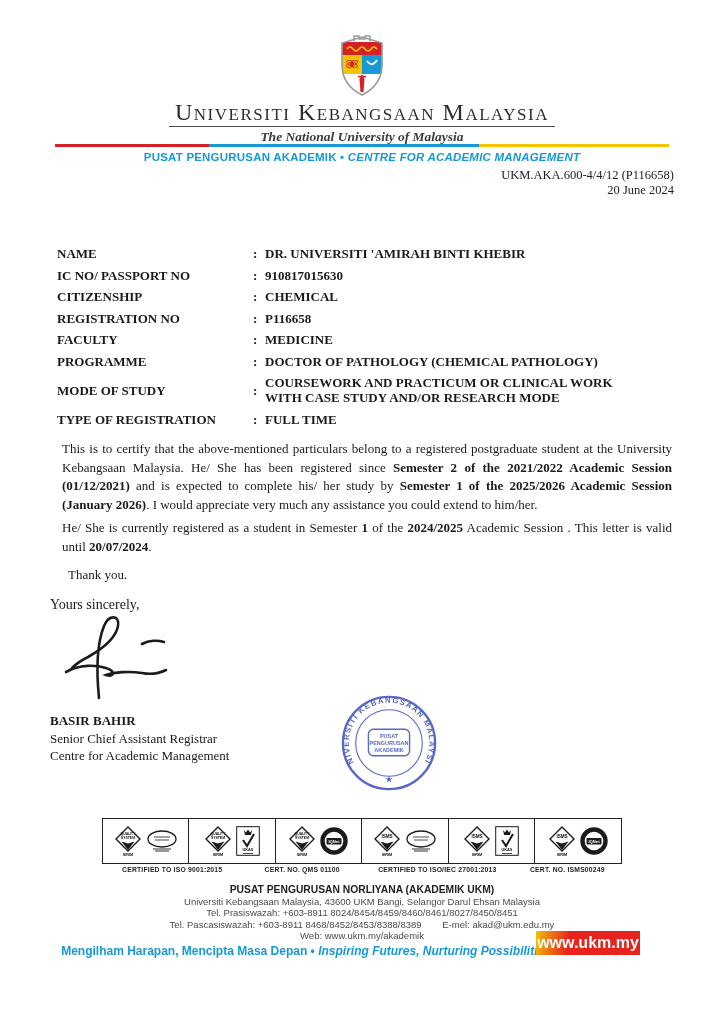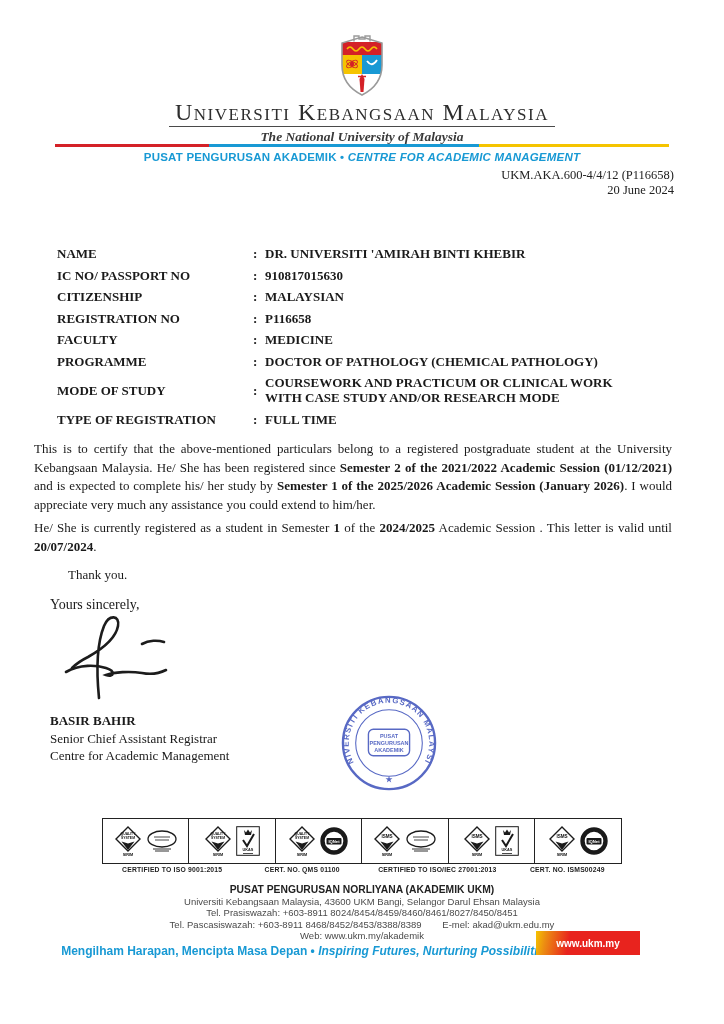--- a/index.html
+++ b/index.html
@@ -51,21 +51,21 @@
     position: absolute; top: 168px; right: 50px;
     text-align: right; font-size: 12.5px; line-height: 15px; color: #222;
   }
   
   .salutation { position: absolute; top: 205px; left: 50px; font-weight: bold; font-size: 13px; }
   .details { position: absolute; top: 246px; left: 57px; right: 52px; font-weight: bold; font-size: 13px; }
   .detail-row { display: flex; align-items: center; margin-bottom: 6.5px; line-height: 15px; }
   .detail-label { width: 196px; flex: 0 0 196px; }
   .detail-colon { width: 12px; flex: 0 0 12px; }
   .detail-value { max-width: 358px; }
-  .para { position: absolute; left: 34px; right: 52px; font-size: 13px; line-height: 18.5px; text-align: justify; }
+  .para { position: absolute; left: 62px; right: 52px; font-size: 13px; line-height: 18.5px; text-align: justify; }
   .para b { font-weight: bold; }
   .p1 { top: 440px; }
   .p2 { top: 519px; }
   .thanks { position: absolute; top: 567px; left: 68px; font-size: 13px; }
   .closing { position: absolute; top: 597px; left: 50px; font-size: 14px; }
   .signature { position: absolute; top: 610px; left: 52px; }
   .signer { position: absolute; top: 712px; left: 50px; font-size: 13px; line-height: 17.5px; }
   .signer-name { font-weight: bold; }
   .stamp { position: absolute; top: 694px; left: 340px; opacity: 0.9; }
   
@@ -101,21 +101,21 @@
     text-align: center;
     font-family: "Liberation Sans", sans-serif;
     font-weight: bold; font-size: 12px; color: #1899D4;
   }
   .tagline-en { font-style: italic; }
   .url-box {
     position: absolute; top: 931px; right: 84px; width: 104px; height: 24px;
     display: flex; align-items: center; justify-content: center;
     background: linear-gradient(100deg, #F5C400 0%, #EC8C12 10%, #E8231E 32%, #E8231E 100%);
     color: #fff; font-family: "Liberation Sans", sans-serif;
-    font-weight: bold; font-size: 10px;
+    font-weight: bold; font-size: 16px;
   }
   svg text { font-family: "Liberation Sans", sans-serif; }
   .stamp text { font-family: "Liberation Sans", sans-serif; font-weight: bold; }
 </style>
 </head>
 <body>
 
 <div class="page">
 
   <div class="letterhead">
@@ -168,21 +168,21 @@
       <div class="detail-value">DR. UNIVERSITI 'AMIRAH BINTI KHEBIR</div>
     </div>
     <div class="detail-row">
       <div class="detail-label">IC NO/ PASSPORT NO</div>
       <div class="detail-colon">:</div>
       <div class="detail-value">910817015630</div>
     </div>
     <div class="detail-row">
       <div class="detail-label">CITIZENSHIP</div>
       <div class="detail-colon">:</div>
-      <div class="detail-value">MALAYSIAN</div>
+      <div class="detail-value">CHEMICAL</div>
     </div>
     <div class="detail-row">
       <div class="detail-label">REGISTRATION NO</div>
       <div class="detail-colon">:</div>
       <div class="detail-value">P116658</div>
     </div>
     <div class="detail-row">
       <div class="detail-label">FACULTY</div>
       <div class="detail-colon">:</div>
       <div class="detail-value">MEDICINE</div>

